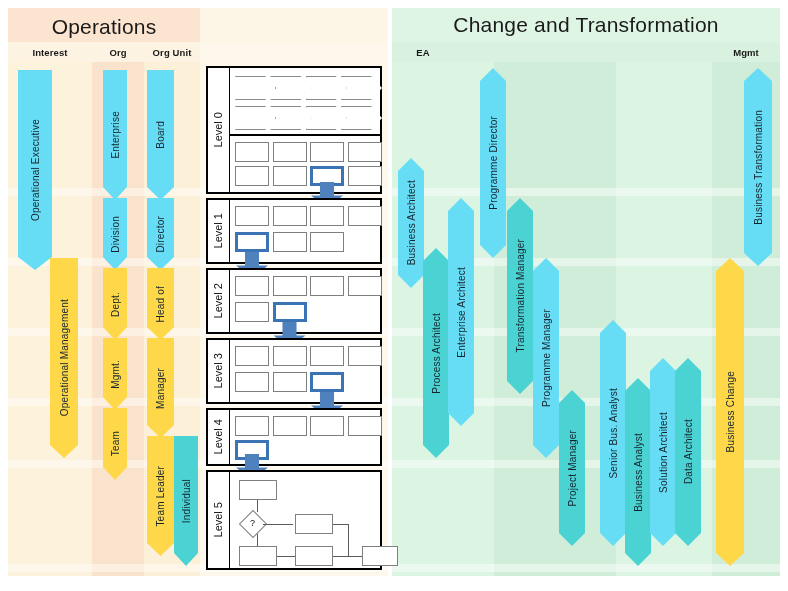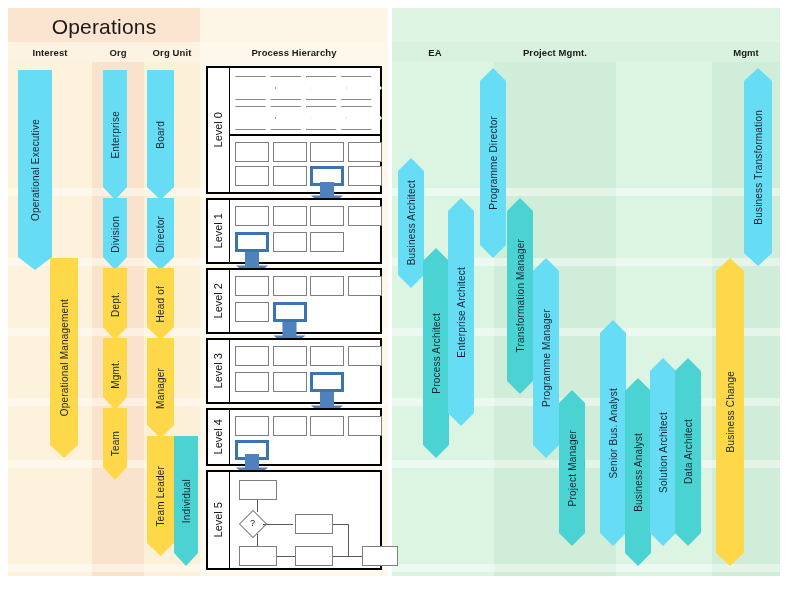--- a/index.html
+++ b/index.html
@@ -64,24 +64,23 @@
     <div class="band" style="top: 328px; height: 8px; background: rgba(255, 255, 255, 0.45);"></div>
     <div class="band" style="top: 398px; height: 8px; background: rgba(255, 255, 255, 0.45);"></div>
     <div class="band" style="top: 460px; height: 8px; background: rgba(255, 255, 255, 0.45);"></div>
     <div class="band" style="top: 564px; height: 8px; background: rgba(255, 255, 255, 0.45);"></div>
     <div class="panel" style="left: 8px; top: 8px; width: 192px; height: 34px; background: rgb(251, 229, 208);"></div>
     <div class="panel-title" style="left: 8px; top: 8px; width: 192px; height: 38px;">Operations</div>
     <div class="col-head" style="left: 8px; top: 42px; width: 84px; height: 20px;">Interest</div>
     <div class="col-head" style="left: 92px; top: 42px; width: 52px; height: 20px;">Org</div>
     <div class="col-head" style="left: 144px; top: 42px; width: 56px; height: 20px;">Org Unit</div>
     <div class="panel" style="left: 200px; top: 8px; width: 188px; height: 34px; background: rgb(253, 245, 230);"></div>
-    <div class="col-head" style="left: 200px; top: 42px; width: 188px; height: 20px;">Process Hierarchy</div>
     <div class="panel" style="left: 392px; top: 8px; width: 388px; height: 34px; background: rgb(223, 245, 228);"></div>
-    <div class="col-head" style="left: 384px; top: 42px; width: 102px; height: 20px;">EA</div>
-    <div class="col-head" style="left: 494px; top: 42px; width: 122px; height: 20px;">Project Mgmt.</div>
+    <div class="panel-title" style="left: 392px; top: 8px; width: 388px; height: 34px;">Change and Transformation</div>
+    <div class="col-head" style="left: 372px; top: 42px; width: 102px; height: 20px;">EA</div>
     <div class="col-head" style="left: 712px; top: 42px; width: 68px; height: 20px;">Mgmt</div>
     <div class="arrow arw-down" style="left: 18px; top: 70px; width: 34px; height: 200px; background: rgb(102, 221, 245);">
       <div class="lbl">Operational Executive</div>
     </div>
     <div class="arrow arw-down" style="left: 50px; top: 258px; width: 28px; height: 200px; background: rgb(255, 216, 73);">
       <div class="lbl">Operational Management</div>
     </div>
     <div class="arrow arw-down" style="left: 103px; top: 70px; width: 24px; height: 130px; background: rgb(102, 221, 245);">
       <div class="lbl">Enterprise</div>
     </div>

